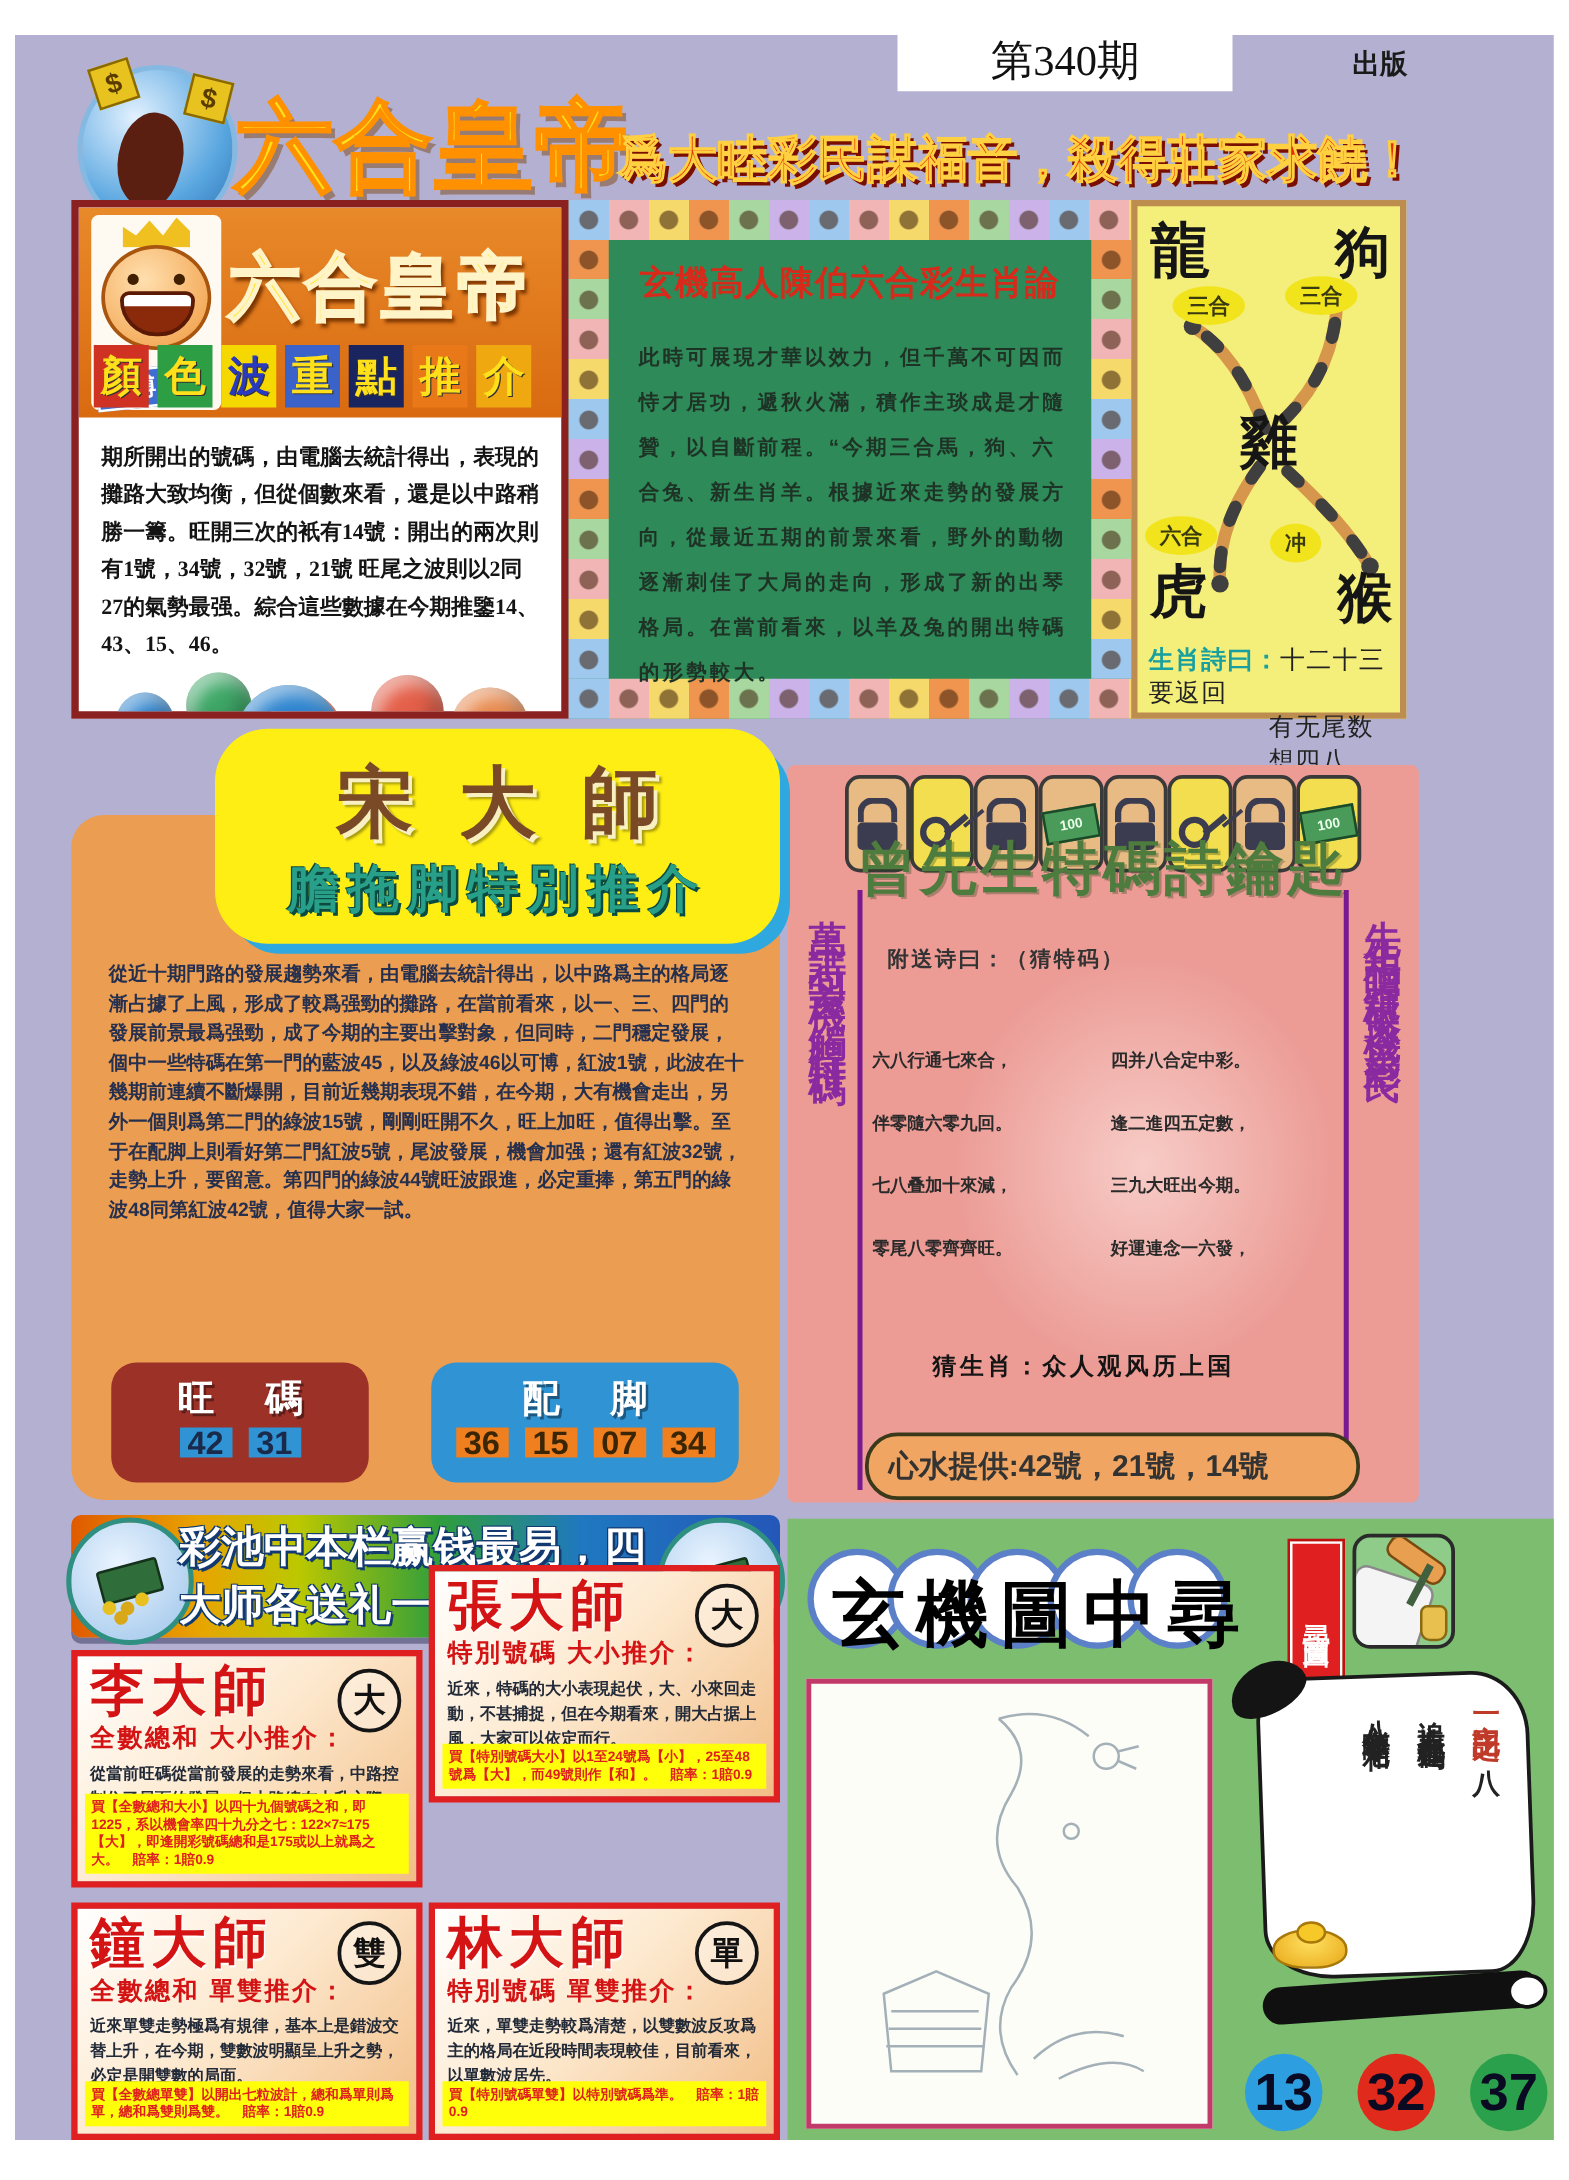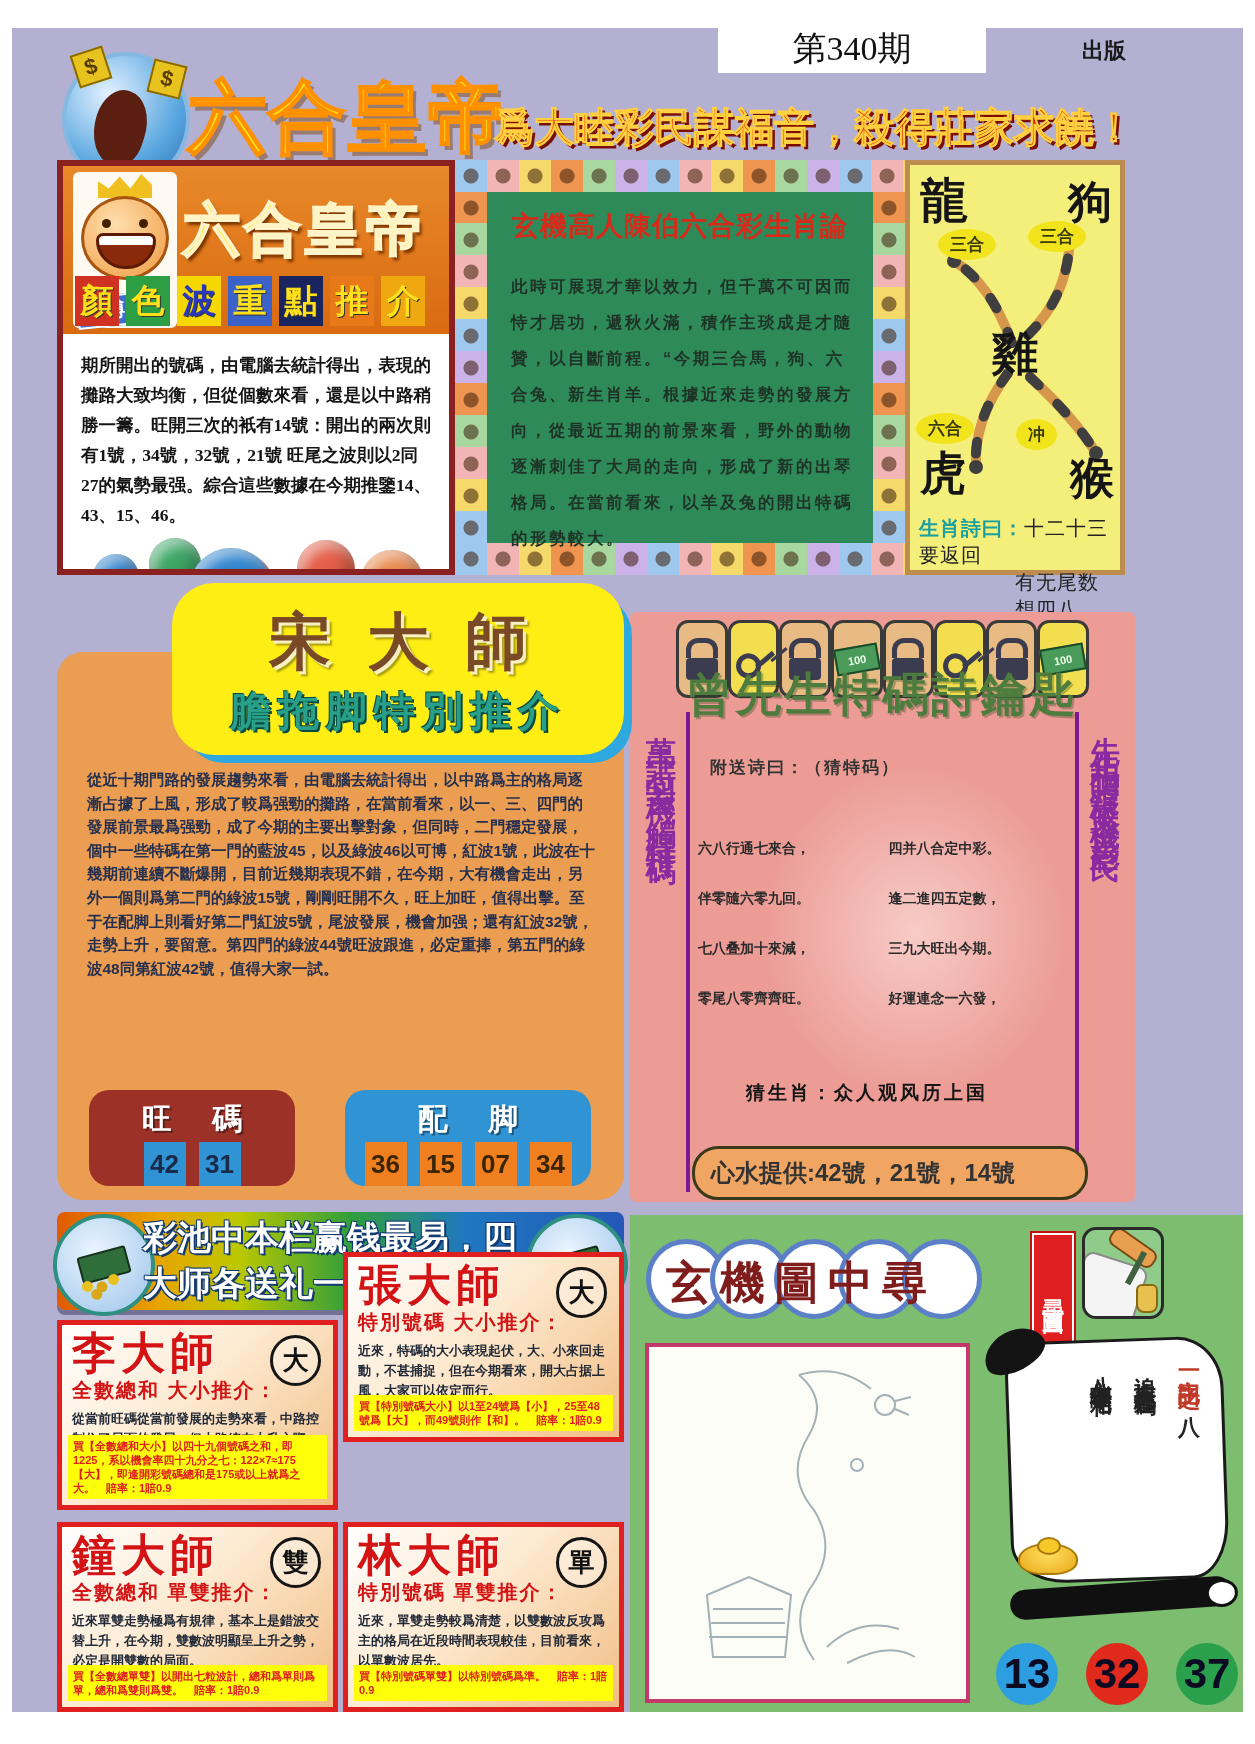--- a/index.html
+++ b/index.html
@@ -111,21 +111,21 @@
      text-shadow:2px 2px 0 #0a4a40,-1px -1px 0 #0a4a40;}
   .p-song{left:57px;top:652px;width:567px;height:548px;background:#eb9d52;border-radius:26px;}
   .song-body{position:absolute;left:30px;right:26px;top:116px;font-weight:700;font-size:15.5px;
      line-height:23.6px;color:#26304e;}
   .numbox{position:absolute;top:438px;height:96px;border-radius:20px;}
   .wang-box{left:32px;width:206px;background:#9c3128;}
   .peg-box{left:288px;width:246px;background:#2f93d4;}
   .box-label{text-align:center;color:#fff;font-weight:900;font-size:30px;letter-spacing:16px;
      margin:9px 0 2px 16px;text-shadow:2px 2px 0 rgba(0,0,0,.4);}
   .chips{display:flex;justify-content:center;gap:13px;}
-  .chip{width:42px;height:44px;display:flex;align-items:center;justify-content:center;
+  .chip{width:42px;height:24px;display:flex;align-items:center;justify-content:center;
      font-weight:900;font-size:26px;color:#1a2a4a;}
   .chip-blue{background:#2f93d4;}
   .chip-orange{background:#ef7f1f;color:#3a2505;}
 
   
   .p-zeng{left:630px;top:612px;width:505px;height:590px;background:#ec9b95;border-radius:6px;}
   .zg-water{position:absolute;left:130px;top:150px;width:310px;height:340px;border-radius:50%;
      background:radial-gradient(ellipse at center,rgba(255,236,232,.6),rgba(255,236,232,0) 70%);}
   .zg-icons{position:absolute;left:46px;top:8px;right:46px;display:flex;justify-content:space-between;}
   .tile{width:48px;height:72px;border:3px solid #3a3a3a;border-radius:12px;display:flex;
@@ -189,21 +189,21 @@
   .m-body{margin-top:5px;font-weight:700;font-size:13px;line-height:20px;color:#222a38;}
   .m-note{position:absolute;left:6px;right:6px;bottom:6px;background:#ffff0a;color:#e02020;
      font-weight:800;font-size:11px;line-height:14px;padding:4px 5px;}
 
   
   .p-treasure{left:630px;top:1215px;width:613px;height:497px;background:#7cbd70;}
   .gt-bubbles{position:absolute;left:16px;top:24px;display:flex;}
   .bub{width:70px;height:70px;border-radius:50%;background:#fff;border:5px solid #5b80c8;}
   .bub+.bub{margin-left:-16px;}
   .gt-title{position:absolute;left:36px;top:38px;font-family:"Liberation Serif",serif;font-weight:900;
-     font-size:45px;color:#7f1d1d;letter-spacing:9px;z-index:2;}
+     font-size:58px;color:#000000;letter-spacing:9px;z-index:2;}
   .gt-tag{position:absolute;left:402px;top:18px;width:38px;height:114px;background:#e02020;
      border:2px solid #fff;outline:2px solid #c01010;color:#fff;writing-mode:vertical-rl;
      letter-spacing:7px;font-size:22px;font-weight:800;display:flex;align-items:center;
      justify-content:center;}
   .gt-dig{position:absolute;left:452px;top:12px;width:76px;height:86px;border:3px solid #2a2a2a;
      border-radius:14px;background:#8fcc8a;overflow:hidden;}
   .dg-cloth{position:absolute;left:-10px;bottom:-8px;width:62px;height:62px;background:#f4f4f4;
      border:2px solid #8a8a8a;border-radius:10px;transform:rotate(18deg);}
   .dg-arm{position:absolute;right:2px;top:8px;width:48px;height:16px;background:#e8a050;
      border:2px solid #7a4a10;border-radius:8px;transform:rotate(35deg);}

